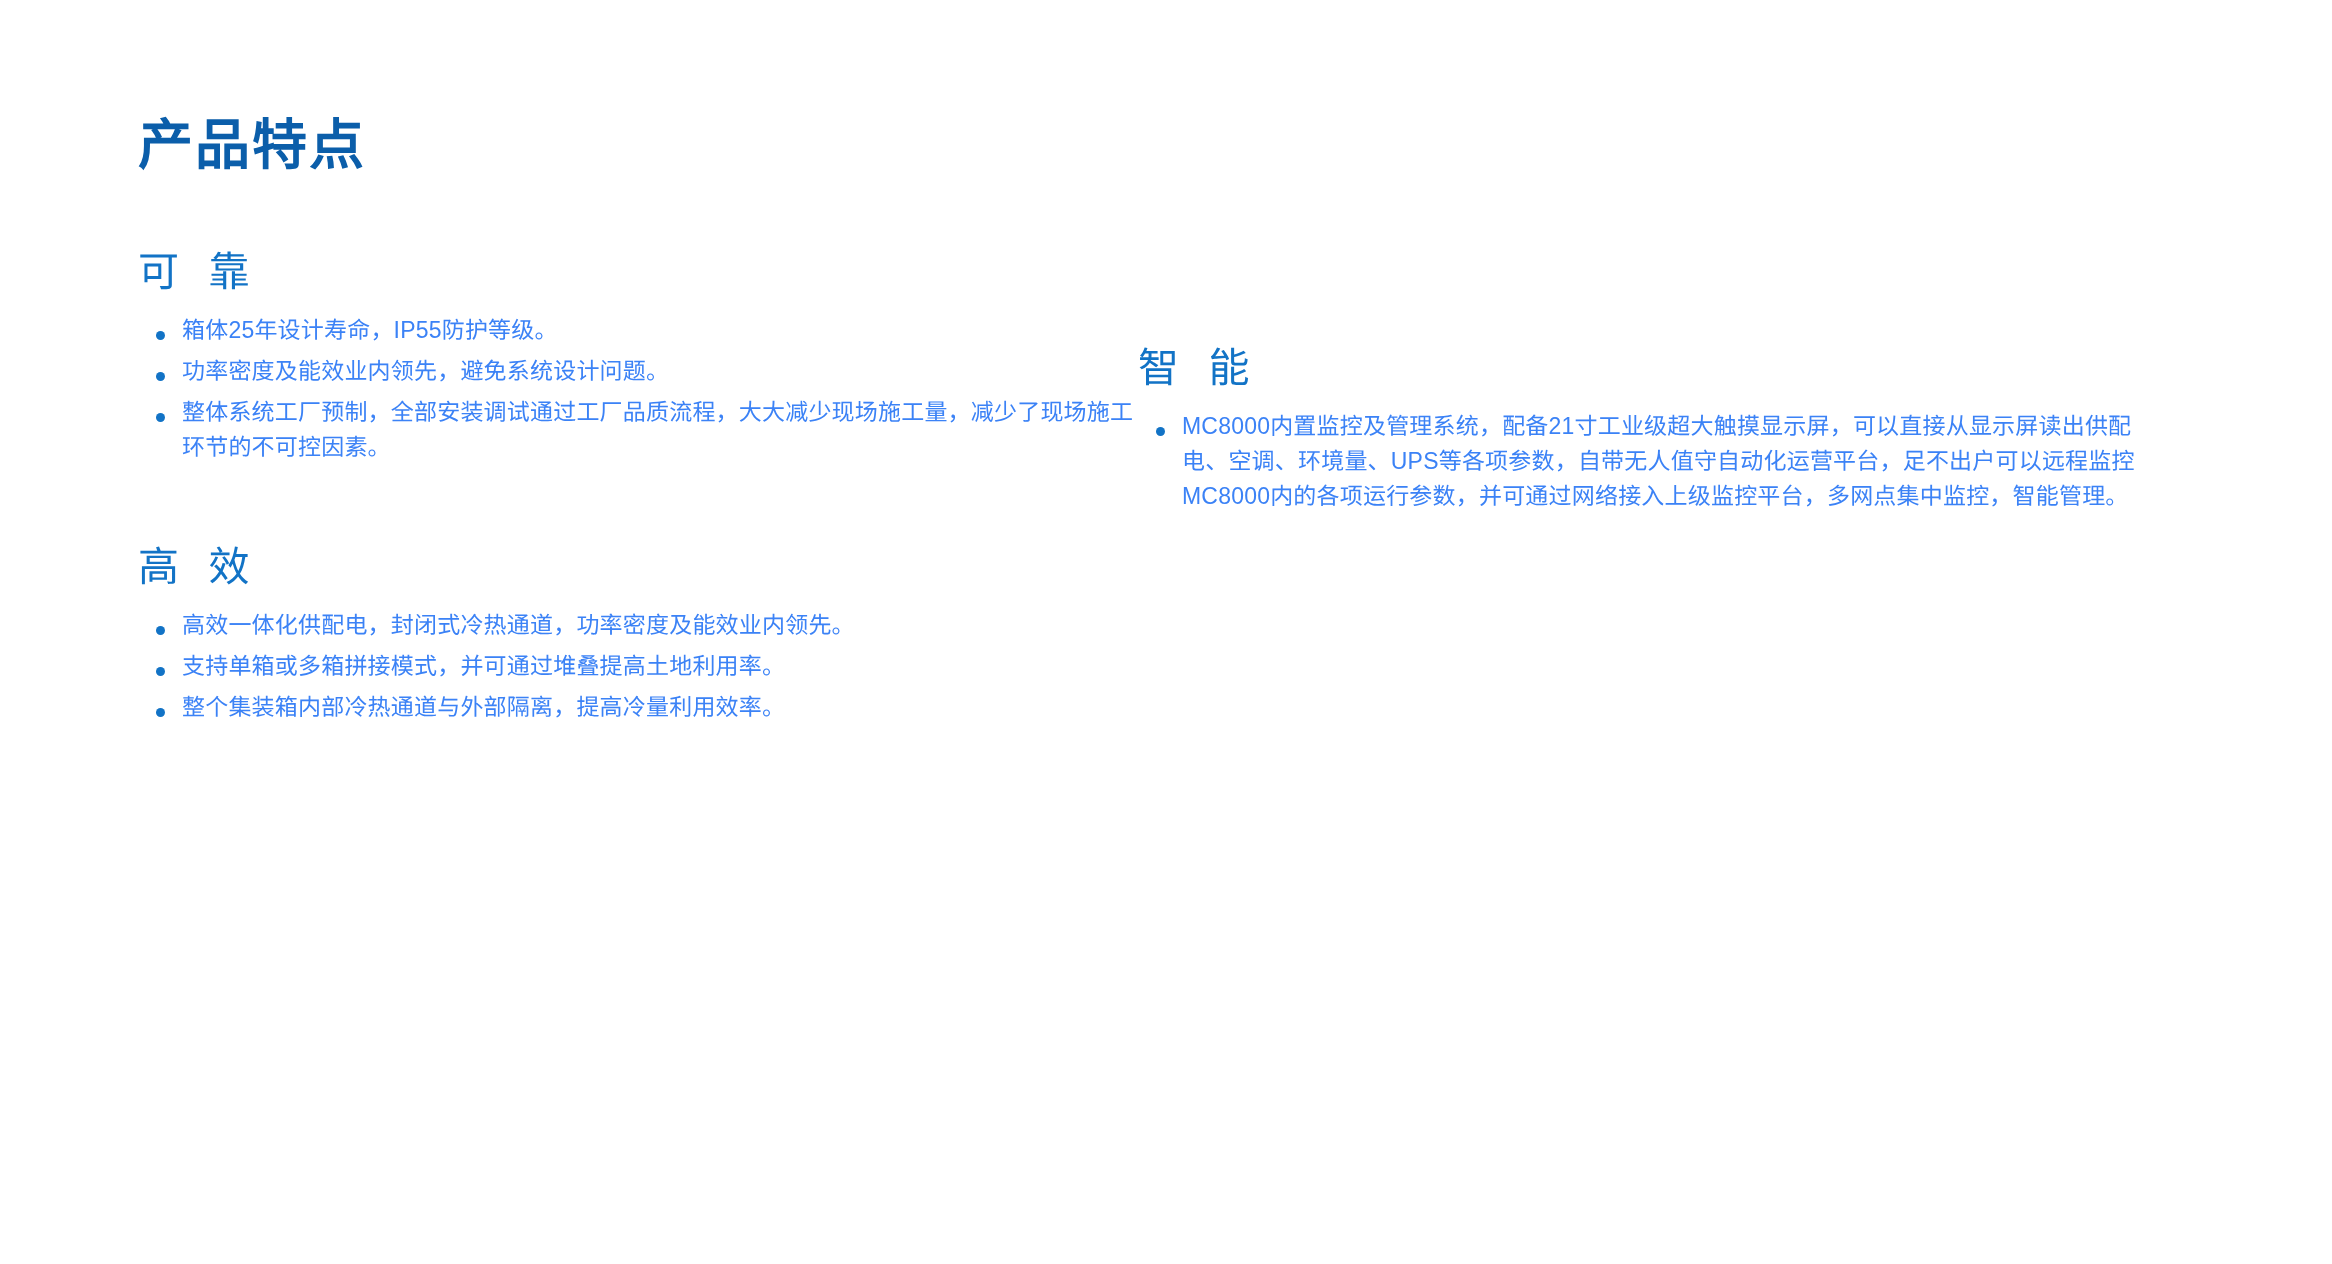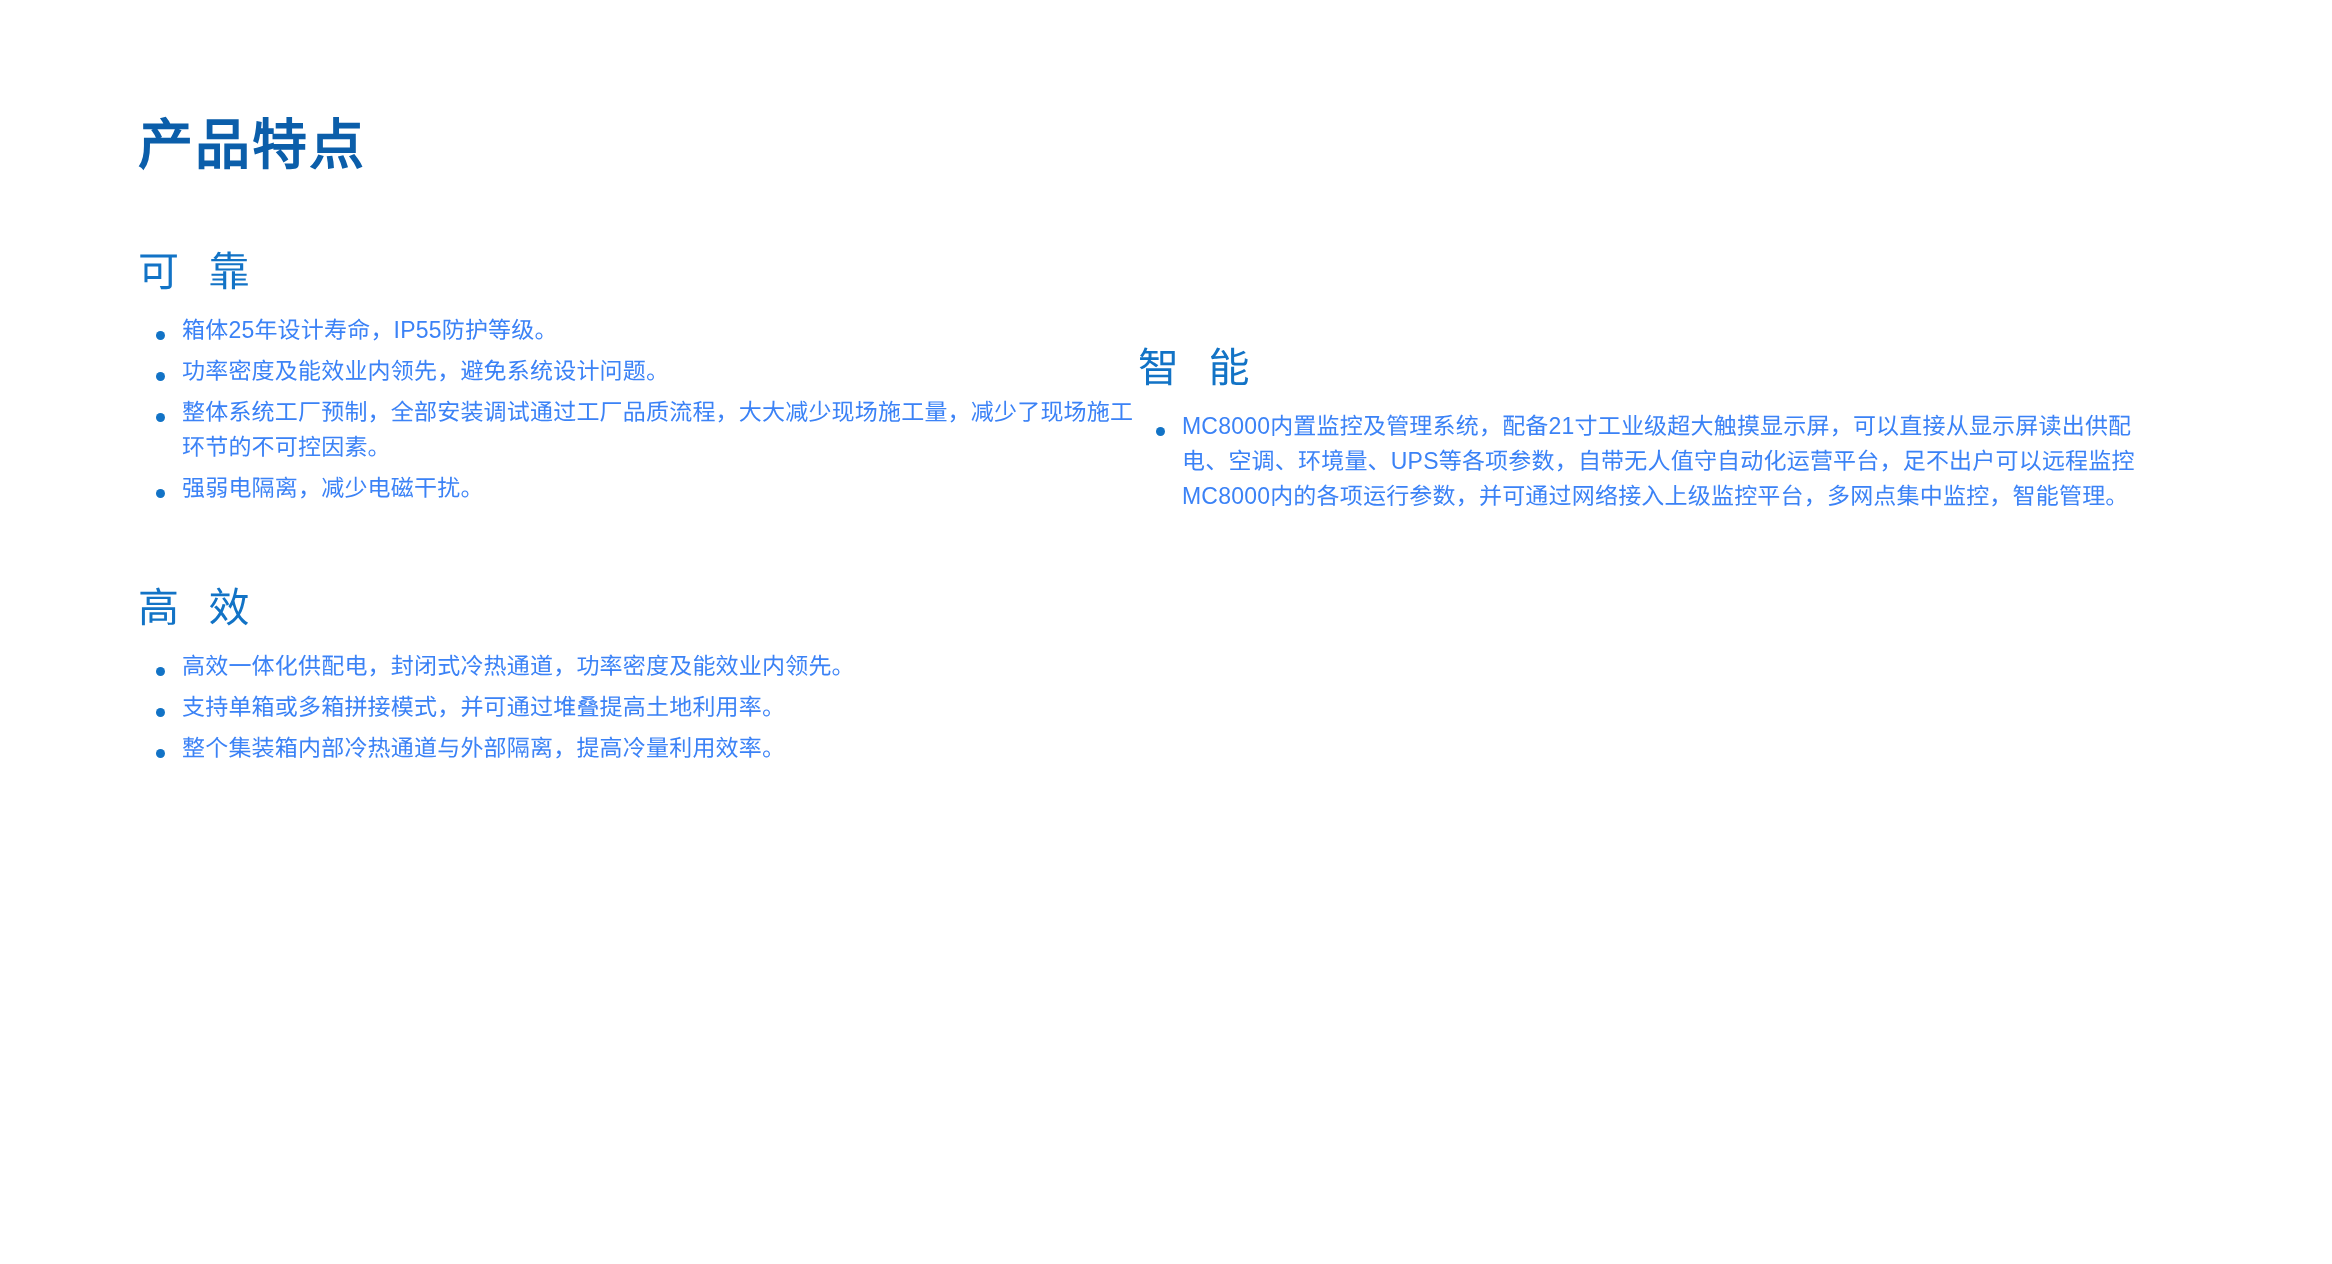--- a/index.html
+++ b/index.html
@@ -96,21 +96,20 @@
   <div class="columns">
 
     <div class="col col-left">
 
       <div class="section">
         <h2 class="section-title">可 靠</h2>
         <ul class="bullets">
           <li><span class="dot"></span><span>箱体25年设计寿命，IP55防护等级。</span></li>
           <li><span class="dot"></span><span>功率密度及能效业内领先，避免系统设计问题。</span></li>
           <li><span class="dot"></span><span>整体系统工厂预制，全部安装调试通过工厂品质流程，大大减少现场施工量，减少了现场施工环节的不可控因素。</span></li>
-          <li><span class="dot"></span><span>强弱电隔离，减少电磁干扰。</span></li>
         </ul>
       </div>
 
       <div class="section">
         <h2 class="section-title">高 效</h2>
         <ul class="bullets">
           <li><span class="dot"></span><span>高效一体化供配电，封闭式冷热通道，功率密度及能效业内领先。</span></li>
           <li><span class="dot"></span><span>支持单箱或多箱拼接模式，并可通过堆叠提高土地利用率。</span></li>
           <li><span class="dot"></span><span>整个集装箱内部冷热通道与外部隔离，提高冷量利用效率。</span></li>
         </ul>

